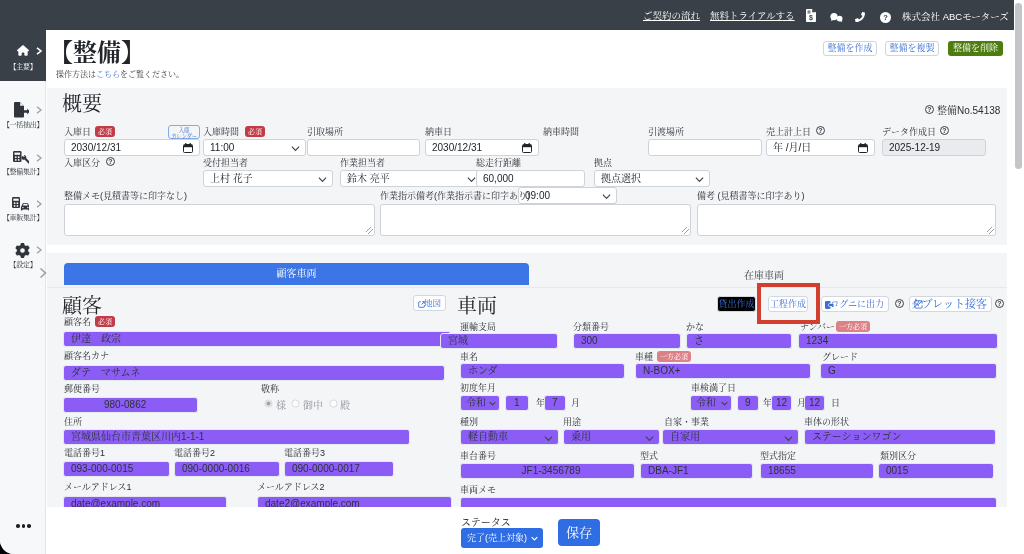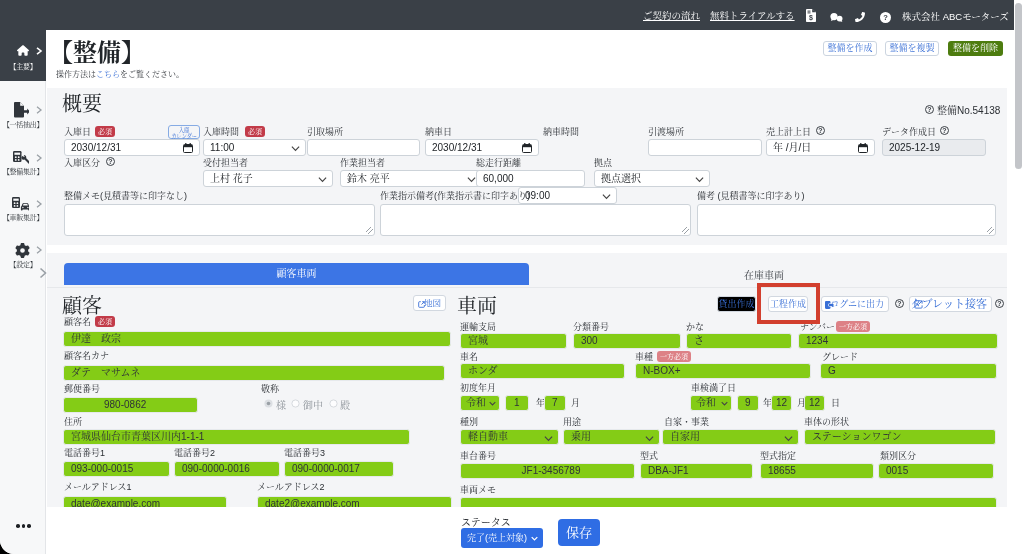--- a/index.html
+++ b/index.html
@@ -22,21 +22,21 @@
 .btn-o { position:absolute; height:15px; border:1px solid #ccd5e0; border-radius:3px; background:#fff; color:#3a70d6; font-size:9px; text-align:center; line-height:13px; }
 .btn-r { position:absolute; height:15px; border-radius:3px; background:#4d7c0f; color:#fff; font-size:9px; text-align:center; line-height:15px; }
 .sub { position:absolute; left:9px; top:38px; font-size:8px; color:#33373c; }
 .sub a { color:#3a70d6; text-decoration:none; }
 #ovcard { position:absolute; left:0px; top:58px; width:960px; height:157px; background:#f4f5f7; }
 #tabcard { position:absolute; left:0px; top:223px; width:960px; height:254px; background:#f4f5f7; }
 #footer { position:absolute; left:0px; top:477px; width:960px; height:47px; background:#fff; }
 .sect { font-size:20px; color:#212529; position:absolute; }
 .lbl { position:absolute; font-size:9px; color:#2a2e33; white-space:nowrap; margin-top:-2px; }
 .inp { position:absolute; height:17px; background:#fff; border:1px solid #cdd3d9; border-radius:3px; font-size:10px; color:#212529; line-height:15px; padding-left:6px; white-space:nowrap; }
-.ro  { position:absolute; height:16px; background:#84cc16; border:1px solid #e6e9ec; border-radius:3px; font-size:10px; color:#2f3337; line-height:14px; padding-left:7px; white-space:nowrap; overflow:hidden; }
+.ro  { position:absolute; height:16px; background:#8b5cf6; border:1px solid #e6e9ec; border-radius:3px; font-size:10px; color:#2f3337; line-height:14px; padding-left:7px; white-space:nowrap; overflow:hidden; }
 .badge-r { position:absolute; height:11px; background:#c23b49; color:#fff; font-size:7px; line-height:11px; border-radius:3px; padding:0 3px; }
 .badge-s { position:absolute; height:11px; background:#dd8186; color:#fff; font-size:7px; line-height:11px; border-radius:3px; padding:0 3px; }
 .qm { position:absolute; width:9px; height:9px; border:1.3px solid #3c4147; border-radius:50%; color:#3c4147; font-size:7px; font-weight:bold; text-align:center; line-height:7.5px; }
 .ta { position:absolute; background:#fff; border:1px solid #cdd3d9; border-radius:3px; }
 .grip { position:absolute; right:1px; bottom:1px; width:7px; height:7px;
   background:linear-gradient(315deg, transparent 3px, #9aa0a6 3px, #9aa0a6 4px, transparent 4px, transparent 6px, #9aa0a6 6px, #9aa0a6 7px, transparent 7px); }
 .chev { position:absolute; width:9px; height:9px; }
 .cal { position:absolute; width:10px; height:10px; }
 svg { display:block; }
 </style>
@@ -304,21 +304,21 @@
     <div class="lbl" style="left:17px; top:229px;">メールアドレス1</div>
     <div class="lbl" style="left:210px; top:229px;">メールアドレス2</div>
     <div class="ro" style="left:16px; top:243px; width:164px;">date@example.com</div>
     <div class="ro" style="left:210px; top:243px; width:195px;">date2@example.com</div>
 
     <div class="lbl" style="left:413px; top:69px;">運輸支局</div>
     <div class="lbl" style="left:526px; top:69px;">分類番号</div>
     <div class="lbl" style="left:639px; top:69px;">かな</div>
     <div class="lbl" style="left:753px; top:69px;">ナンバー</div>
         <div class="badge-s" style="left:789px; top:68px;">一方必須</div>
-    <div class="ro" style="left:413px; top:80px; width:107px;">宮城</div>
+    <div class="ro" style="left:393px; top:80px; width:118px;">宮城</div>
     <div class="ro" style="left:526px; top:80px; width:108px;">300</div>
     <div class="ro" style="left:639px; top:80px; width:106px;">さ</div>
     <div class="ro" style="left:751px; top:80px; width:200px;">1234</div>
 
     <div class="lbl" style="left:413px; top:99px;">車名</div>
     <div class="lbl" style="left:588px; top:99px;">車種</div>
         <div class="badge-s" style="left:610px; top:98px;">一方必須</div>
     <div class="lbl" style="left:775px; top:99px;">グレード</div>
     <div class="ro" style="left:413px; top:110px; width:165px;">ホンダ</div>
     <div class="ro" style="left:588px; top:110px; width:176px;">N-BOX+</div>

